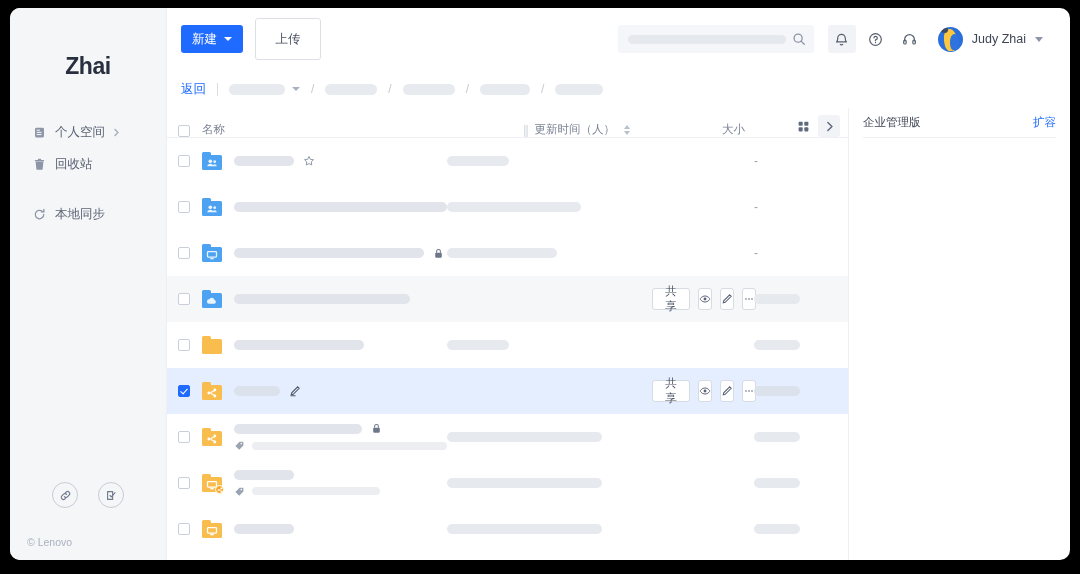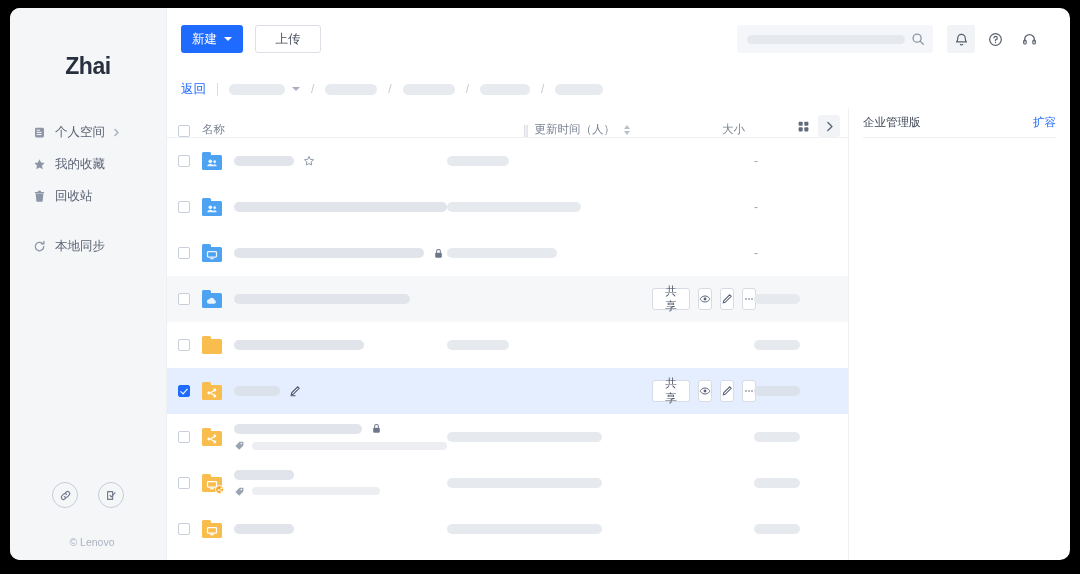--- a/index.html
+++ b/index.html
@@ -66,22 +66,22 @@
     bottom: 52px;
     display: flex; justify-content: center; gap: 20px;
   }
   .circ-btn {
     width: 26px; height: 26px; border-radius: 50%;
     border: 1px solid #c6ccd8;
     display: flex; align-items: center; justify-content: center;
     color: #707b8c; cursor: pointer; background: transparent;
   }
   .copyright {
-    position: absolute; bottom: 12px; left: 8px; right: 0;
-    text-align: center; font-size: 10.5px; color: #aab2c0;
+    position: absolute; bottom: 12px; left: 17px; right: 0;
+    font-size: 10.5px; color: #aab2c0;
   }
 
   
   .main { flex: 1; min-width: 0; display: flex; flex-direction: column; }
 
   .topbar {
     height: 62px;
     display: flex; align-items: center;
     padding: 0 27px 0 14px;
     flex: 0 0 62px;
@@ -95,21 +95,21 @@
     gap: 7px; padding: 0 10px;
     font-family: inherit;
   }
   .btn-primary .caret {
     width: 0; height: 0;
     border-left: 4px solid transparent;
     border-right: 4px solid transparent;
     border-top: 4px solid #ffffff;
   }
   .btn-ghost {
-    height: 28px; min-width: 66px;
+    height: 42px; min-width: 66px;
     background: #fff; color: #48505f;
     border: 1px solid #dcdfe6; border-radius: 3px;
     font-size: 12.5px; cursor: pointer; margin-left: 12px;
     font-family: inherit;
   }
   .topbar-spacer { flex: 1; }
 
   .search-wrap {
     width: 196px; height: 28px;
     background: #f4f6f9; border-radius: 3px;
@@ -318,28 +318,20 @@
             </svg>
         </span>
         <span>个人空间</span>
         <span class="nav-chevron">
           <svg width="9" height="9" viewBox="0 0 12 12" fill="none" stroke="currentColor" stroke-width="2" stroke-linecap="round" stroke-linejoin="round">
               <polyline points="4,2 8,6 4,10"></polyline>
             </svg>
         </span>
       </div>
 
-      <div class="nav-item">
-        <span class="ic">
-          <svg width="13" height="13" viewBox="0 0 16 16" fill="currentColor">
-              <path d="M8 1.6l1.9 4 4.4.6-3.2 3.1.8 4.4L8 11.6l-3.9 2.1.8-4.4L1.7 6.2l4.4-.6z"></path>
-            </svg>
-        </span>
-        <span>我的收藏</span>
-      </div>
 
       <div class="nav-item">
         <span class="ic">
           <svg width="13" height="13" viewBox="0 0 16 16" fill="currentColor">
               <path d="M3.2 4.4h9.6l-.9 9.1a1 1 0 0 1-1 .9H5.1a1 1 0 0 1-1-.9z"></path>
               <rect x="2.2" y="2.6" width="11.6" height="1.5" rx="0.7"></rect>
               <rect x="6" y="1" width="4" height="1.8" rx="0.6"></rect>
             </svg>
         </span>
         <span>回收站</span>
@@ -412,20 +404,29 @@
           </svg>
       </div>
       <div class="icon-btn">
         <svg width="15" height="15" viewBox="0 0 16 16" fill="none" stroke="currentColor" stroke-width="1.3" stroke-linecap="round">
             <path d="M2.8 9.6V8a5.2 5.2 0 0 1 10.4 0v1.6"></path>
             <rect x="1.8" y="8.6" width="2.6" height="4.2" rx="1.2"></rect>
             <rect x="11.6" y="8.6" width="2.6" height="4.2" rx="1.2"></rect>
           </svg>
       </div>
 
+      <div class="user-box">
+        <div class="avatar">
+          <div class="hair"></div>
+            <div class="face"></div>
+            <div class="tuft"></div>
+        </div>
+        <span class="user-name">Judy Zhai</span>
+        <span class="user-caret"></span>
+      </div>
     </div>
 
     <div class="crumbbar">
       <span class="crumb-back">返回</span>
       <span class="crumb-div"></span>
 
       <span class="crumb-item">
         <span class="crumb-pill" style="width:56px"></span>
         <span class="crumb-caret"></span>
       </span>

